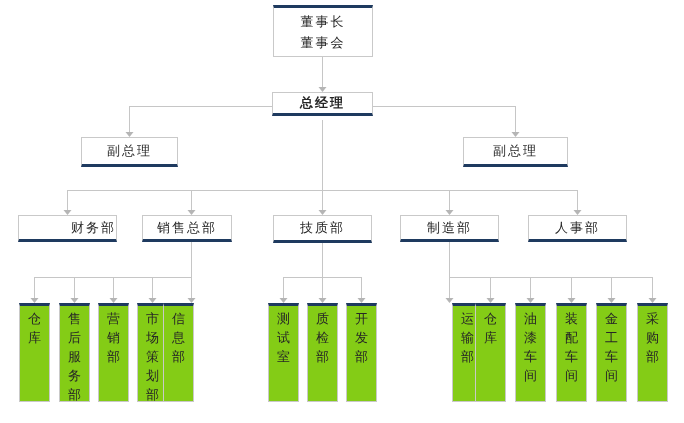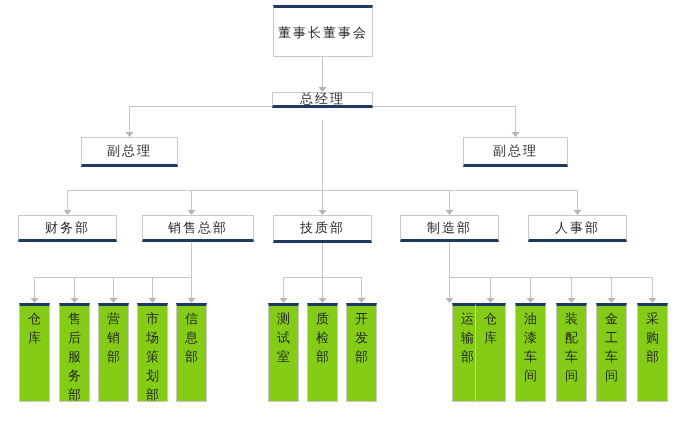--- a/index.html
+++ b/index.html
@@ -19,21 +19,21 @@
   .carrow{fill:#b5b5b5;}
   .node{
     position:absolute;box-sizing:border-box;background:#fff;
     border:1px solid var(--border-gray);color:var(--text);
     font-size:13px;letter-spacing:2px;
     display:flex;align-items:center;justify-content:center;
     z-index:2;
   }
   .accent-top{border-top:3px solid var(--accent-navy);}
   .accent-bottom{border-bottom:3px solid var(--accent-navy);}
-  .node.two-line{flex-direction:row;line-height:21px;}
+  .node.two-line{flex-direction:column;line-height:21px;}
   .vnode{
     position:absolute;box-sizing:border-box;background:#84cc16;
     border:1px solid var(--border-gray);border-top:3px solid var(--accent-navy);
     color:var(--text);font-size:13px;z-index:2;
     width:31px;height:99px;top:303px;
   }
   .vtext{
     width:14px;margin:3px auto 0 auto;word-break:break-all;
     line-height:19px;text-align:center;letter-spacing:0;
   }
@@ -104,35 +104,35 @@
     <path class="carrow" d="M567.5 298 h8 l-4 5 z"></path>
     <path class="carrow" d="M607.5 298 h8 l-4 5 z"></path>
     <path class="carrow" d="M648.5 298 h8 l-4 5 z"></path>
   </svg>
 
   <div class="node two-line accent-top" style="left:273px;top:5px;width:100px;height:52px;">
     <span>董事长</span>
     <span>董事会</span>
   </div>
 
-  <div class="node accent-bottom" style="left:272px;top:92px;width:101px;height:16px;">
+  <div class="node accent-bottom" style="left:272px;top:92px;width:101px;height:24px;font-weight:bold;">
     <span>总经理</span>
   </div>
 
   <div class="node accent-bottom" style="left:81px;top:137px;width:97px;height:30px;">
     <span>副总理</span>
   </div>
   <div class="node accent-bottom" style="left:463px;top:137px;width:105px;height:30px;">
     <span>副总理</span>
   </div>
 
-  <div class="node accent-bottom" style="left:18px;top:215px;width:99px;height:27px;">
+  <div class="node accent-bottom" style="left:18px;top:215px;width:99px;height:27px;justify-content:flex-end;">
     <span>财务部</span>
   </div>
-  <div class="node accent-bottom" style="left:142px;top:215px;width:112px;height:27px;">
+  <div class="node accent-bottom" style="left:142px;top:215px;width:90px;height:27px;">
     <span>销售总部</span>
   </div>
   <div class="node accent-bottom" style="left:273px;top:215px;width:99px;height:28px;">
     <span>技质部</span>
   </div>
   <div class="node accent-bottom" style="left:528px;top:215px;width:99px;height:27px;">
     <span>人事部</span>
   </div>
   <div class="node accent-bottom" style="left:400px;top:215px;width:99px;height:27px;">
     <span>制造部</span>
@@ -143,21 +143,21 @@
   </div>
   <div class="vnode" style="left:59px;">
     <div class="vtext">售后服务部</div>
   </div>
   <div class="vnode" style="left:98px;">
     <div class="vtext">营销部</div>
   </div>
   <div class="vnode" style="left:137px;">
     <div class="vtext">市场策划部</div>
   </div>
-  <div class="vnode" style="left:176px;">
+  <div class="vnode" style="left:163px;">
     <div class="vtext">信息部</div>
   </div>
 
   <div class="vnode" style="left:268px;">
     <div class="vtext">测试室</div>
   </div>
   <div class="vnode" style="left:307px;">
     <div class="vtext">质检部</div>
   </div>
   <div class="vnode" style="left:346px;">

